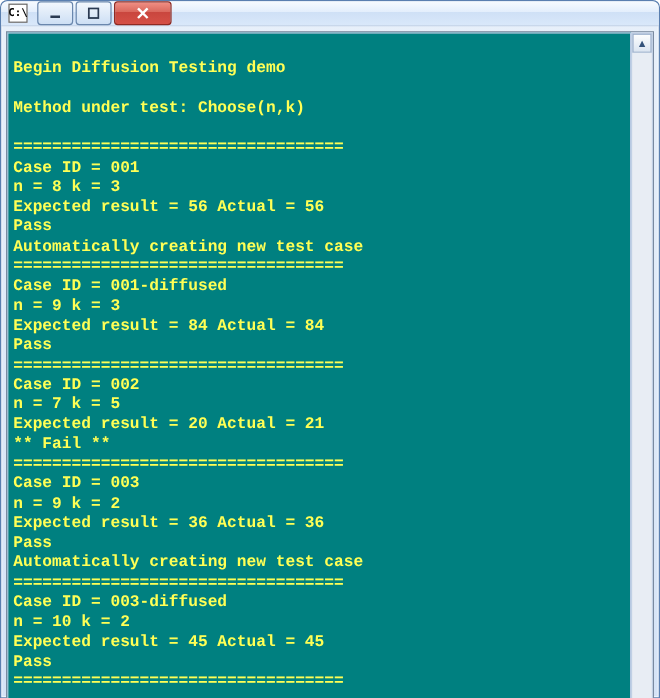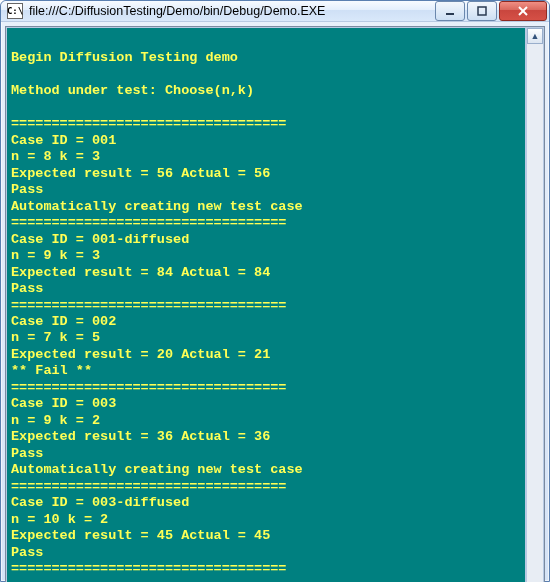--- a/index.html
+++ b/index.html
@@ -102,21 +102,20 @@
     font-size: 9px; color:#33527a;
   }
   .sb-track { flex:1; background:#e8edf4; }
 </style>
 </head>
 <body>
 
 <div class="window">
   <div class="titlebar">
     <div class="app-icon">C:\</div>
-    <div class="title-text">file:///C:/DiffusionTesting/Demo/bin/Debug/Demo.EXE</div>
     <div class="win-buttons">
       <div class="win-btn">
         <svg width="10" height="10" viewBox="0 0 10 10">
             <line x1="1" y1="8" x2="9" y2="8" stroke="#2a3a52" stroke-width="2"></line>
           </svg>
       </div>
       <div class="win-btn">
         <svg width="10" height="10" viewBox="0 0 10 10">
             <rect x="1" y="1" width="8" height="8" fill="none" stroke="#2a3a52" stroke-width="1.5"></rect>
           </svg>

